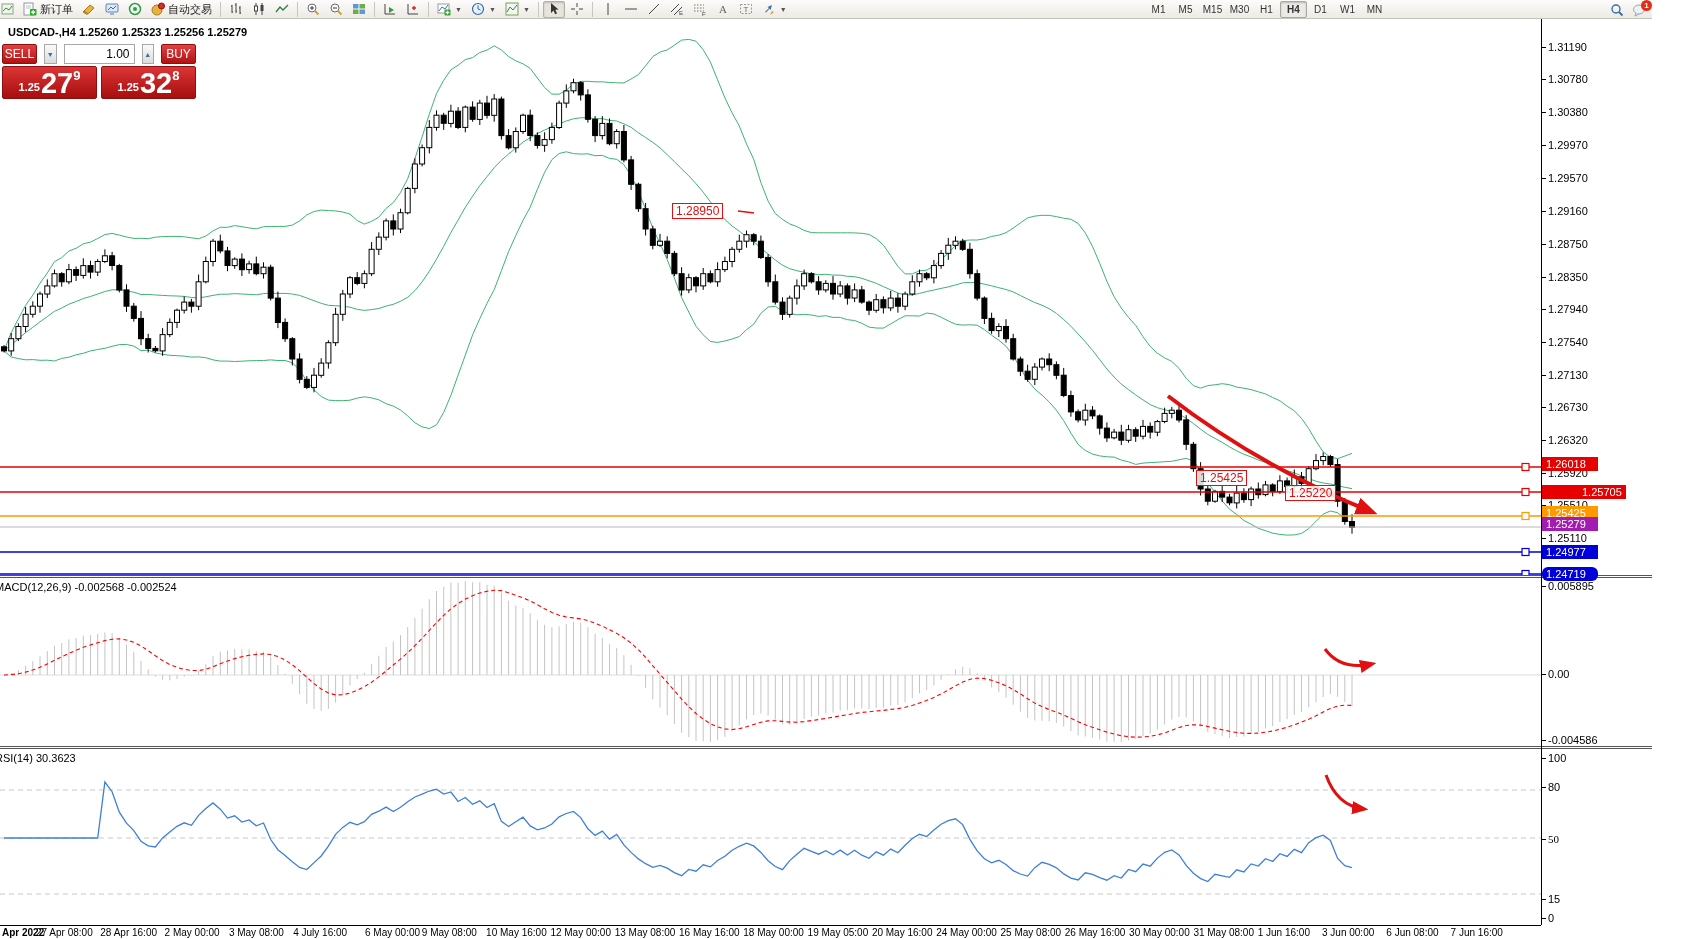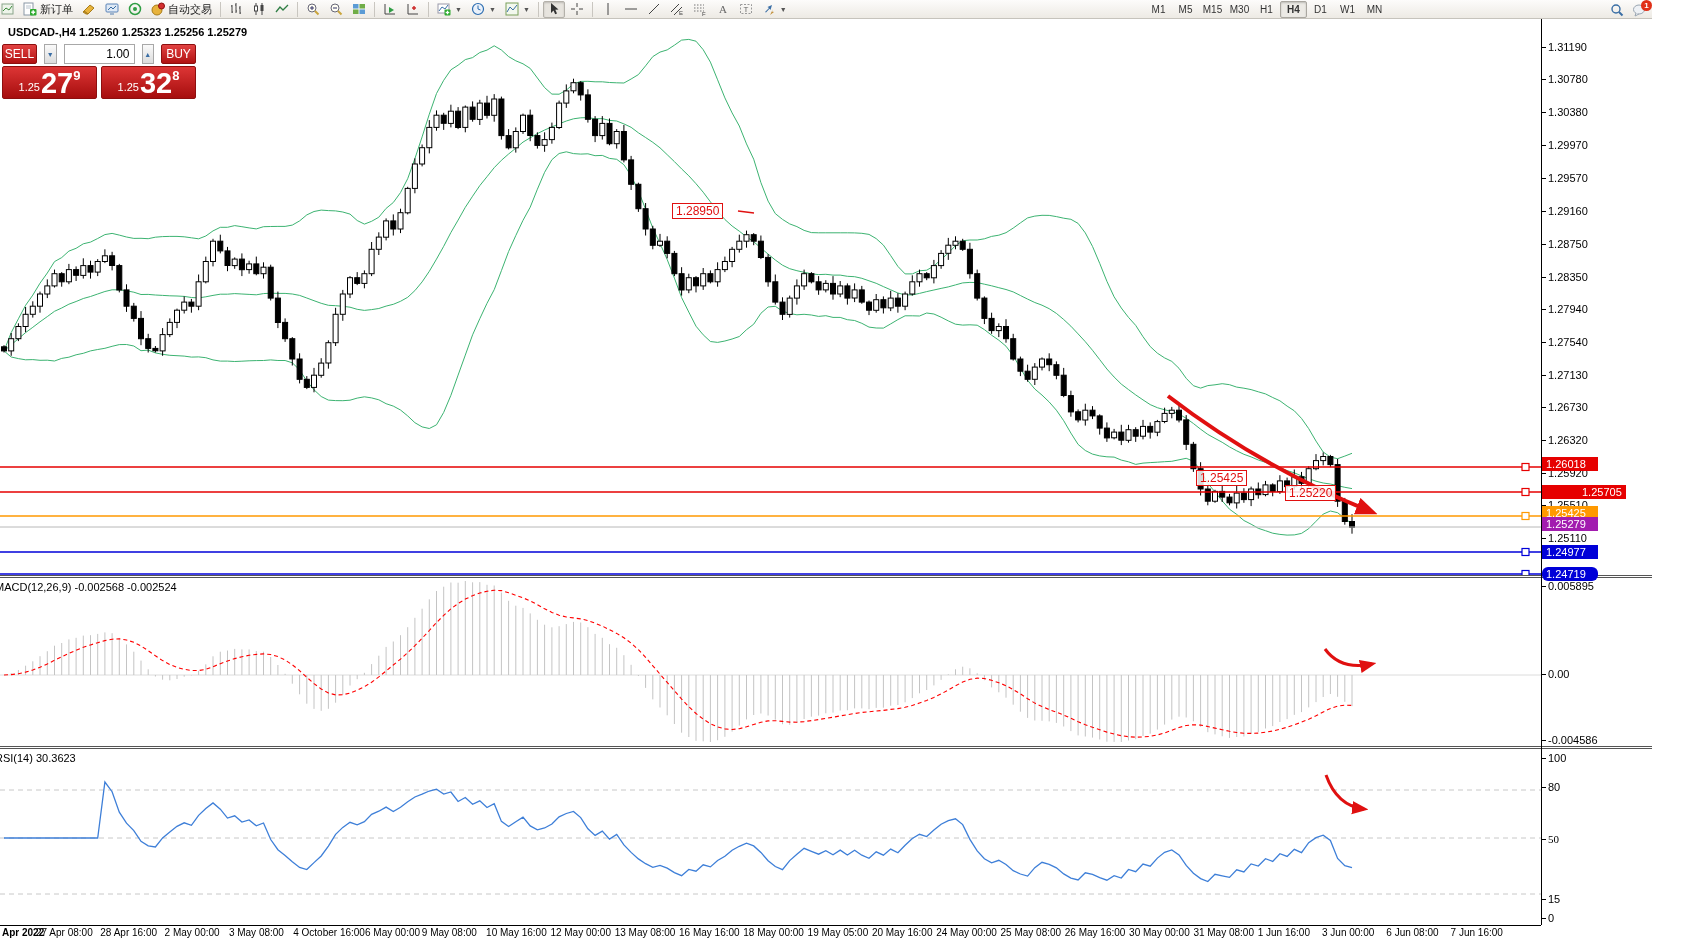--- a/index.html
+++ b/index.html
@@ -46,21 +46,21 @@
 .tp-top{display:flex;height:20px;gap:7px}
 .tp-btn{width:43px;color:#fff;font-size:12px;display:flex;align-items:center;justify-content:center;
   background:linear-gradient(#e24242,#b11212);border:1px solid #8d0f0f;border-radius:2px}
 .spin{width:15px;background:linear-gradient(#fafafa,#dcdcdc);border:1px solid #a8a8a8;color:#3a6ea5;
   font-size:7px;display:flex;align-items:center;justify-content:center}
 .vol{width:71px;border:1px solid #a8a8a8;background:#fff;font-size:12px;text-align:right;
   padding:0 4px;font-family:"Liberation Sans",sans-serif}
 .tp-prices{display:flex;gap:4px;margin-top:2px;height:33px}
 .pbox{width:95px;color:#fff;display:flex;align-items:flex-end;justify-content:center;
   background:linear-gradient(#dd3535,#a60e0e);border:1px solid #8d0f0f;border-radius:2px;padding:0 2px 1px}
-.pp-small{font-size:11px;font-weight:normal;margin:0 1px 4px 0}
+.pp-small{font-size:11px;font-weight:bold;margin:0 1px 4px 0}
 .pp-big{font-size:29px;font-weight:bold;line-height:28px}
 .pp-sup{font-size:13px;font-weight:bold;align-self:flex-start;margin-top:1px}
 
 #annLayer{position:absolute;left:0;top:0;width:1696px;height:920px;z-index:4;pointer-events:none}
 .ann{position:absolute;border:1px solid #e01010;color:#e01010;font-size:12px;line-height:14px;
   padding:0 3px;background:rgba(255,255,255,.85);white-space:nowrap}
 </style>
 </head>
 <body>
 
@@ -975,21 +975,21 @@
         <div class="pbadge" style="top: 505px; background: #a21caf;">1.25279</div>
         <div class="pbadge" style="top: 533px; background: rgb(0, 0, 216);">1.24977</div>
         <div class="pbadge" style="top: 555px; background: rgb(0, 0, 216); border-radius: 6px;">1.24719</div>
       </div>
     <div id="dateAxis">
         <div class="dlabel" style="left: 2px; font-weight: bold;">Apr 2022</div>
         <div class="dlabel" style="left: 36px;">27 Apr 08:00</div>
         <div class="dlabel" style="left: 100.3px;">28 Apr 16:00</div>
         <div class="dlabel" style="left: 164.6px;">2 May 00:00</div>
         <div class="dlabel" style="left: 228.9px;">3 May 08:00</div>
-        <div class="dlabel" style="left: 293.2px;">4 October 16:00</div>
+        <div class="dlabel" style="left: 293.2px;">4 July 16:00</div>
         <div class="dlabel" style="left: 338px; padding-left: 27px;">6 May 00:00</div>
         <div class="dlabel" style="left: 421.8px;">9 May 08:00</div>
         <div class="dlabel" style="left: 486.1px;">10 May 16:00</div>
         <div class="dlabel" style="left: 550.4px;">12 May 00:00</div>
         <div class="dlabel" style="left: 614.7px;">13 May 08:00</div>
         <div class="dlabel" style="left: 679px;">16 May 16:00</div>
         <div class="dlabel" style="left: 743.3px;">18 May 00:00</div>
         <div class="dlabel" style="left: 807.6px;">19 May 05:00</div>
         <div class="dlabel" style="left: 871.9px;">20 May 16:00</div>
         <div class="dlabel" style="left: 936.2px;">24 May 00:00</div>

